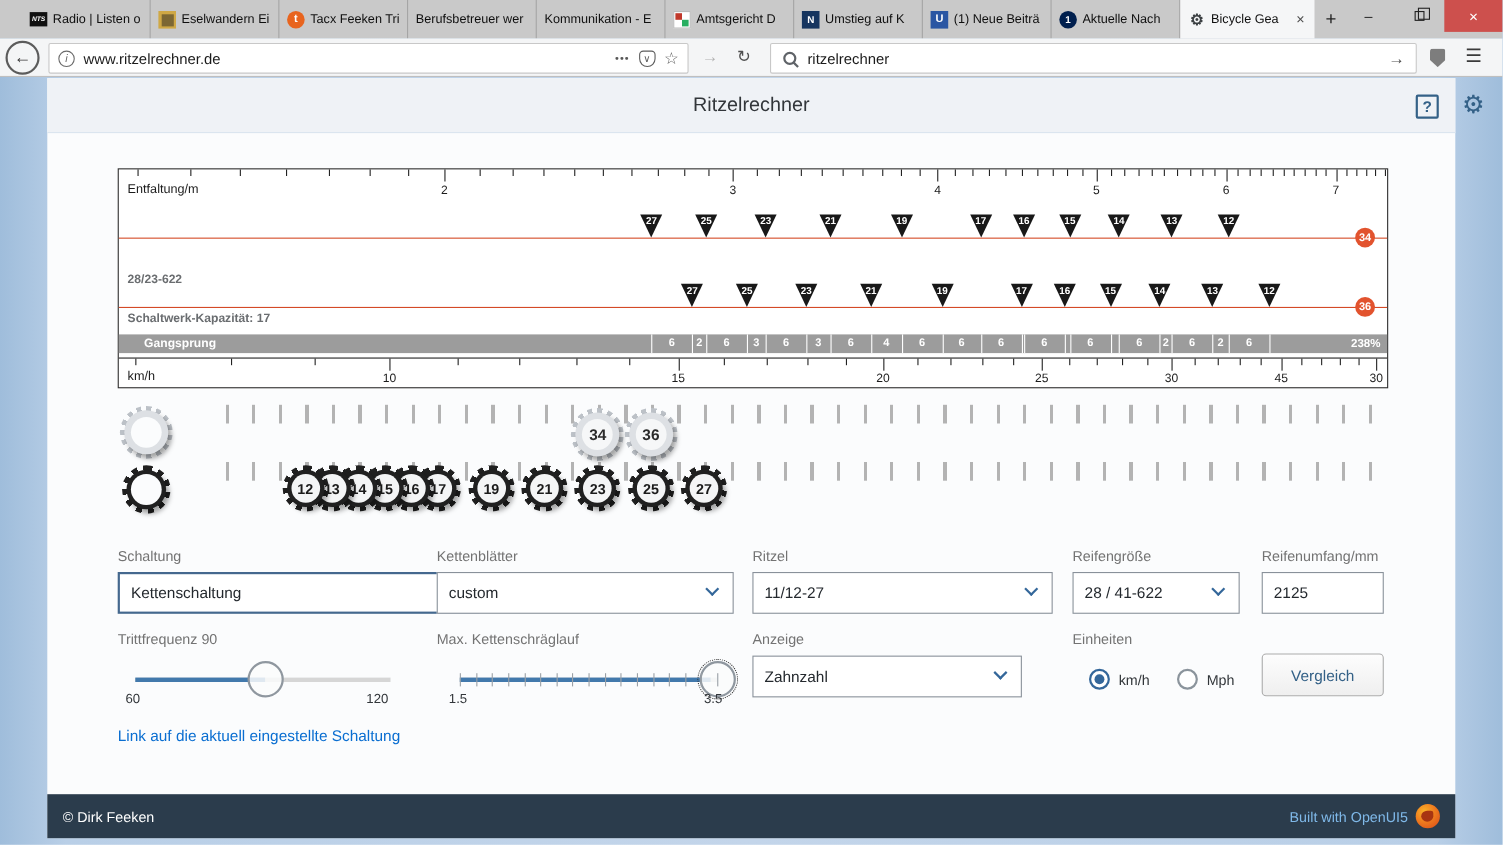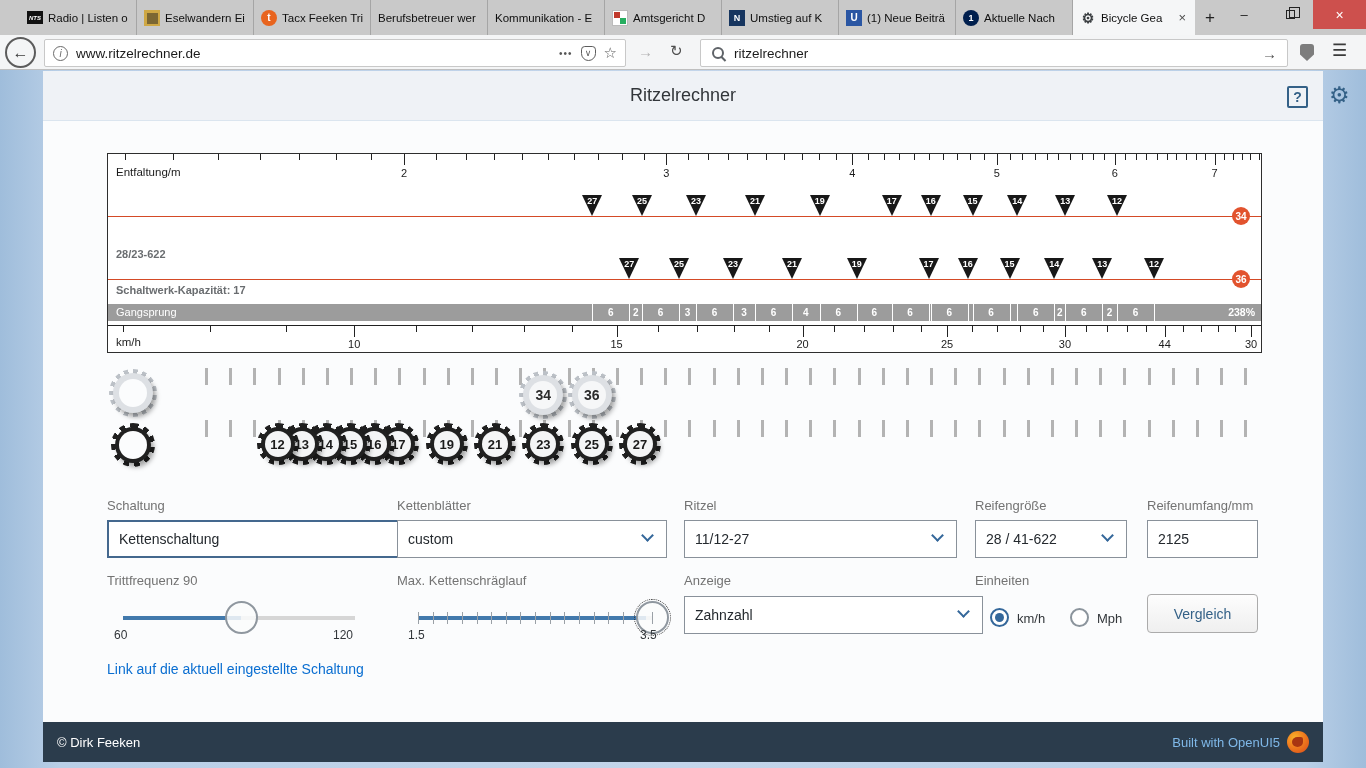--- a/index.html
+++ b/index.html
@@ -65,21 +65,21 @@
   .tick-min{height:6px}.tick-maj{height:11px}
   .ax-label{position:absolute;transform:translateX(-50%);font-size:11px;color:#1c1c1c}
   .ax-name{position:absolute;font-size:11.5px;color:#1c1c1c}
   .red-line{position:absolute;left:0;width:100%;height:1px;background:#d44a26}
   .marker{position:absolute;width:20px;height:21px}
   .tri{width:0;height:0;border-left:10px solid transparent;border-right:10px solid transparent;border-top:21px solid #181818}
   .mnum{position:absolute;top:1px;left:0;right:0;text-align:center;font-size:9px;font-weight:bold;color:#fff}
   .ring-badge{position:absolute;width:18px;height:18px;border-radius:50%;background:#e2532e;color:#fff;font-size:10px;font-weight:bold;display:flex;align-items:center;justify-content:center;z-index:3}
   .row2-label,.capacity-label{position:absolute;left:8px;font-size:11px;font-weight:bold;color:#6a6d70}
   .gs-bar{position:absolute;left:0;top:150px;width:100%;height:17px;background:#9c9c9c}
-  .gs-name{position:absolute;left:8px;top:150px;height:16px;line-height:17px;font-size:11px;font-weight:normal;color:#fff;z-index:2}
+  .gs-name{position:absolute;left:23px;top:150px;height:16px;line-height:17px;font-size:11px;font-weight:bold;color:#fff;z-index:2}
   .gs-total{position:absolute;right:6px;top:150px;height:17px;line-height:17px;font-size:10.5px;font-weight:bold;color:#fff;z-index:2}
   .gdiv{position:absolute;top:150px;width:1px;height:17px;background:#fff;z-index:2}
   .gstep{position:absolute;top:150px;height:17px;line-height:17px;transform:translateX(-50%);font-size:10px;font-weight:bold;color:#fff;z-index:2}
   .kmh-line{position:absolute;left:0;top:171px;width:100%;border-top:1px solid #222}
 
   
   .tick-row{position:absolute;height:17px;width:1057px;left:205px;background:repeating-linear-gradient(90deg,#b3b3b3 0 3px,transparent 3px 24.17px)}
   .gear{position:absolute}
   .gear i,.gear b{font-style:normal}
   .gear .rim{position:absolute;inset:0;border-radius:50%}
@@ -309,21 +309,21 @@
       <div class="tick-min" style="left: 888.806px; top: 172px;"></div>
       <div class="tick-min" style="left: 912.336px; top: 172px;"></div>
       <div class="tick-min" style="left: 935.04px; top: 172px;"></div>
       <div class="tick-maj" style="left: 956.975px; top: 172px;"></div>
       <div class="ax-label" style="left: 956.975px; top: 184px;">30</div>
       <div class="tick-min" style="left: 978.19px; top: 172px;"></div>
       <div class="tick-min" style="left: 998.731px; top: 172px;"></div>
       <div class="tick-min" style="left: 1018.64px; top: 172px;"></div>
       <div class="tick-min" style="left: 1037.96px; top: 172px;"></div>
       <div class="tick-maj" style="left: 1056.71px; top: 172px;"></div>
-      <div class="ax-label" style="left: 1056.71px; top: 184px;">44</div>
+      <div class="ax-label" style="left: 1056.71px; top: 184px;">45</div>
       <div class="tick-min" style="left: 1074.94px; top: 172px;"></div>
       <div class="tick-min" style="left: 1092.66px; top: 172px;"></div>
       <div class="tick-min" style="left: 1109.92px; top: 172px;"></div>
       <div class="tick-min" style="left: 1126.72px; top: 172px;"></div>
       <div class="tick-maj" style="left: 1143.1px; top: 172px;"></div>
       <div class="ax-label" style="left: 1143.1px; top: 184px;">30</div>
       <div class="red-line" style="top: 62px;"></div>
       <div class="marker" style="left: 474.339px; top: 41px;">
         <div class="tri"></div>
         <div class="mnum">27</div>
@@ -486,21 +486,21 @@
   </div>
   <div class="inp" style="left:1147px;top:449px;width:111px">
     <span>2125</span>
   </div>
 
   <div class="f-label" style="left:107px;top:502px">Trittfrequenz 90</div>
   <div class="f-label" style="left:397px;top:502px">Max. Kettenschräglauf</div>
   <div class="f-label" style="left:684px;top:502px">Anzeige</div>
   <div class="f-label" style="left:975px;top:502px">Einheiten</div>
 
-  <div class="sel" style="left:684px;top:525px;width:299px">
+  <div class="sel" style="left:684px;top:525px;width:245px">
     <span>Zahnzahl</span>
     <span class="chev plain-chev"></span>
   </div>
 
   <div class="track" style="left:123px;top:545px;width:232px"></div>
   <div class="fill" style="left:123px;top:545px;width:118px"></div>
   <div class="handle" style="left:225px;top:530px"></div>
   <div class="minmax" style="left:114px;top:557px">60</div>
   <div class="minmax" style="left:333px;top:557px">120</div>
 

